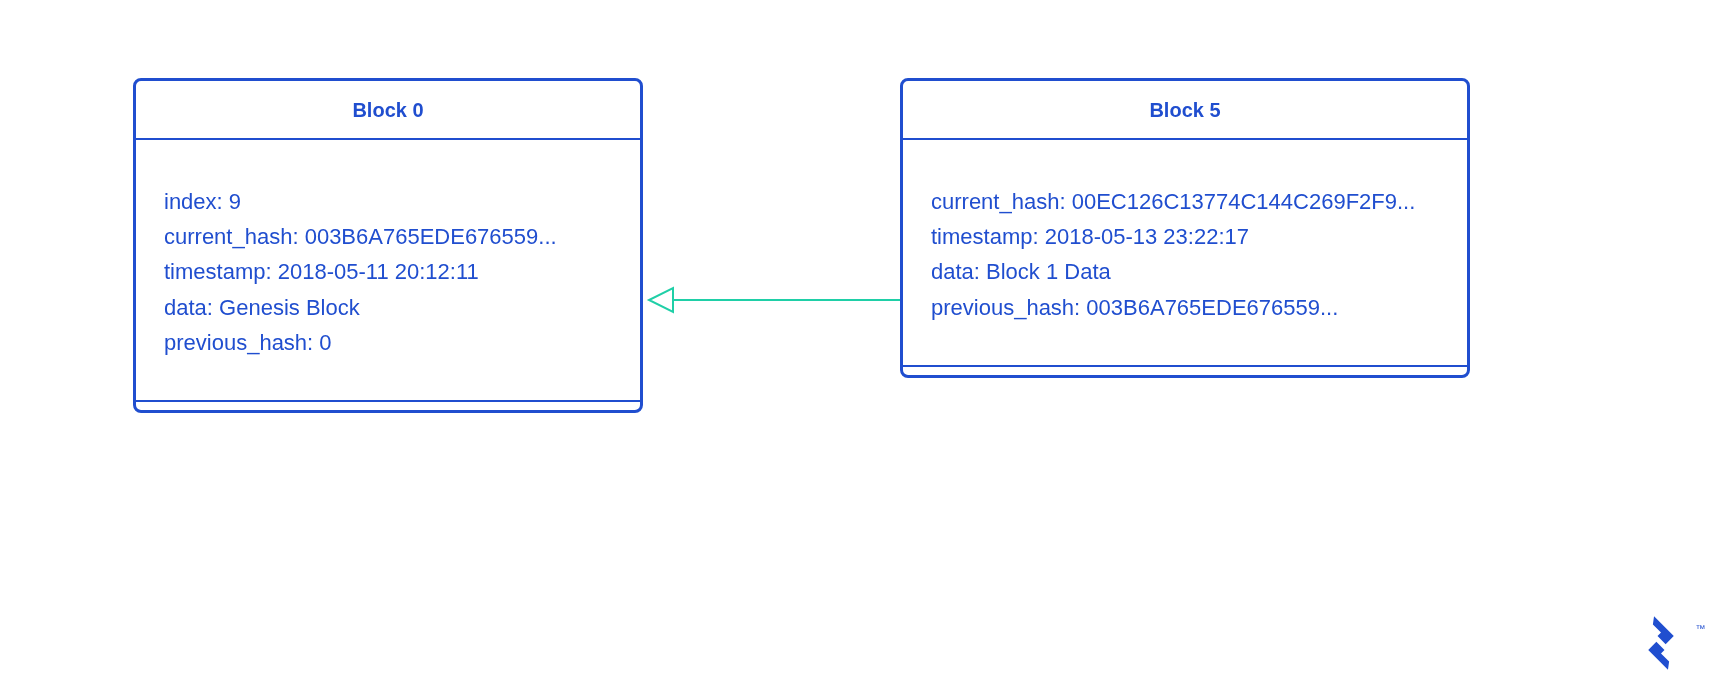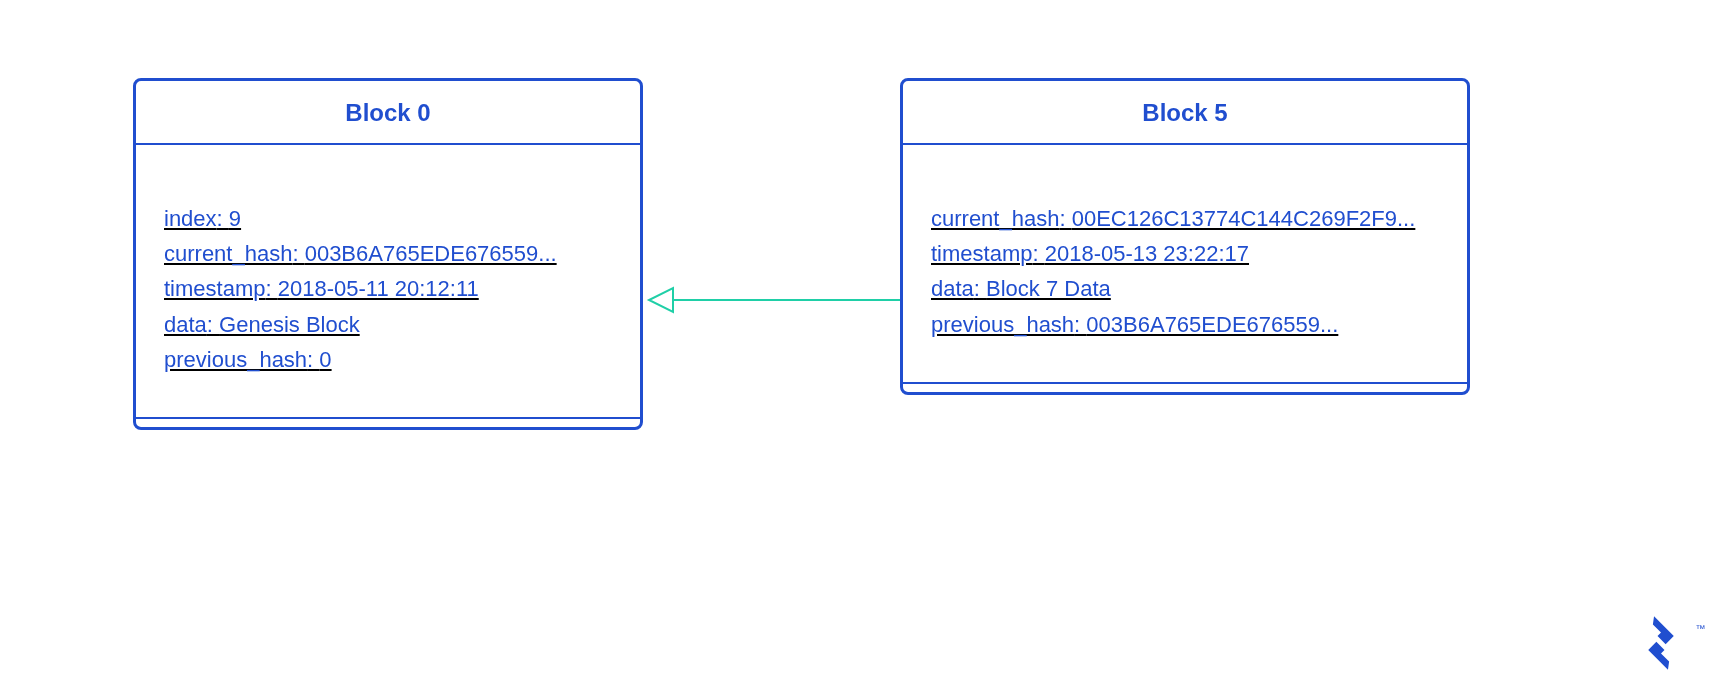--- a/index.html
+++ b/index.html
@@ -19,29 +19,28 @@
   }
   .block {
     position: absolute;
     border: 3px solid #204ECF;
     border-radius: 8px;
     background: #ffffff;
     overflow: visible;
   }
   .block-header {
     text-align: center;
-    font-size: 24px;
+    font-size: 20px;
     font-weight: 600;
     color: #204ECF;
     padding: 18px 0 16px 0;
     border-bottom: 2px solid #204ECF;
   }
   .block-body {
-    padding: 56px 28px 40px 28px;
-    text-decoration: underline;
+    padding: 44px 28px 40px 28px;
   }
   .field {
     font-size: 22px;
     color: #204ECF;
     line-height: 1.6;
     white-space: nowrap;
   }
   .field .key { }
   .field .val { }
   .block-foot {
@@ -84,21 +83,21 @@
       <div class="field"><span class="key">previous_hash</span>: <span class="val">0</span></div>
     </div>
     <div class="block-foot"></div>
   </div>
 
   <div class="block" style="left:900px; top:78px; width:570px;">
     <div class="block-header">Block 5</div>
     <div class="block-body">
       <div class="field"><span class="key">current_hash</span>: <span class="val">00EC126C13774C144C269F2F9...</span></div>
       <div class="field"><span class="key">timestamp</span>: <span class="val">2018-05-13 23:22:17</span></div>
-      <div class="field"><span class="key">data</span>: <span class="val">Block 7 Data</span></div>
+      <div class="field"><span class="key">data</span>: <span class="val">Block 1 Data</span></div>
       <div class="field"><span class="key">previous_hash</span>: <span class="val">003B6A765EDE676559...</span></div>
     </div>
     <div class="block-foot"></div>
   </div>
 
   <svg class="arrow-svg" style="left:643px; top:280px; width:257px; height:40px;">
     <line x1="257" y1="20" x2="30" y2="20" stroke="#1FCFA7" stroke-width="2"></line>
     <polygon points="30,8 30,32 6,20" fill="#ffffff" stroke="#1FCFA7" stroke-width="2"></polygon>
   </svg>
 

